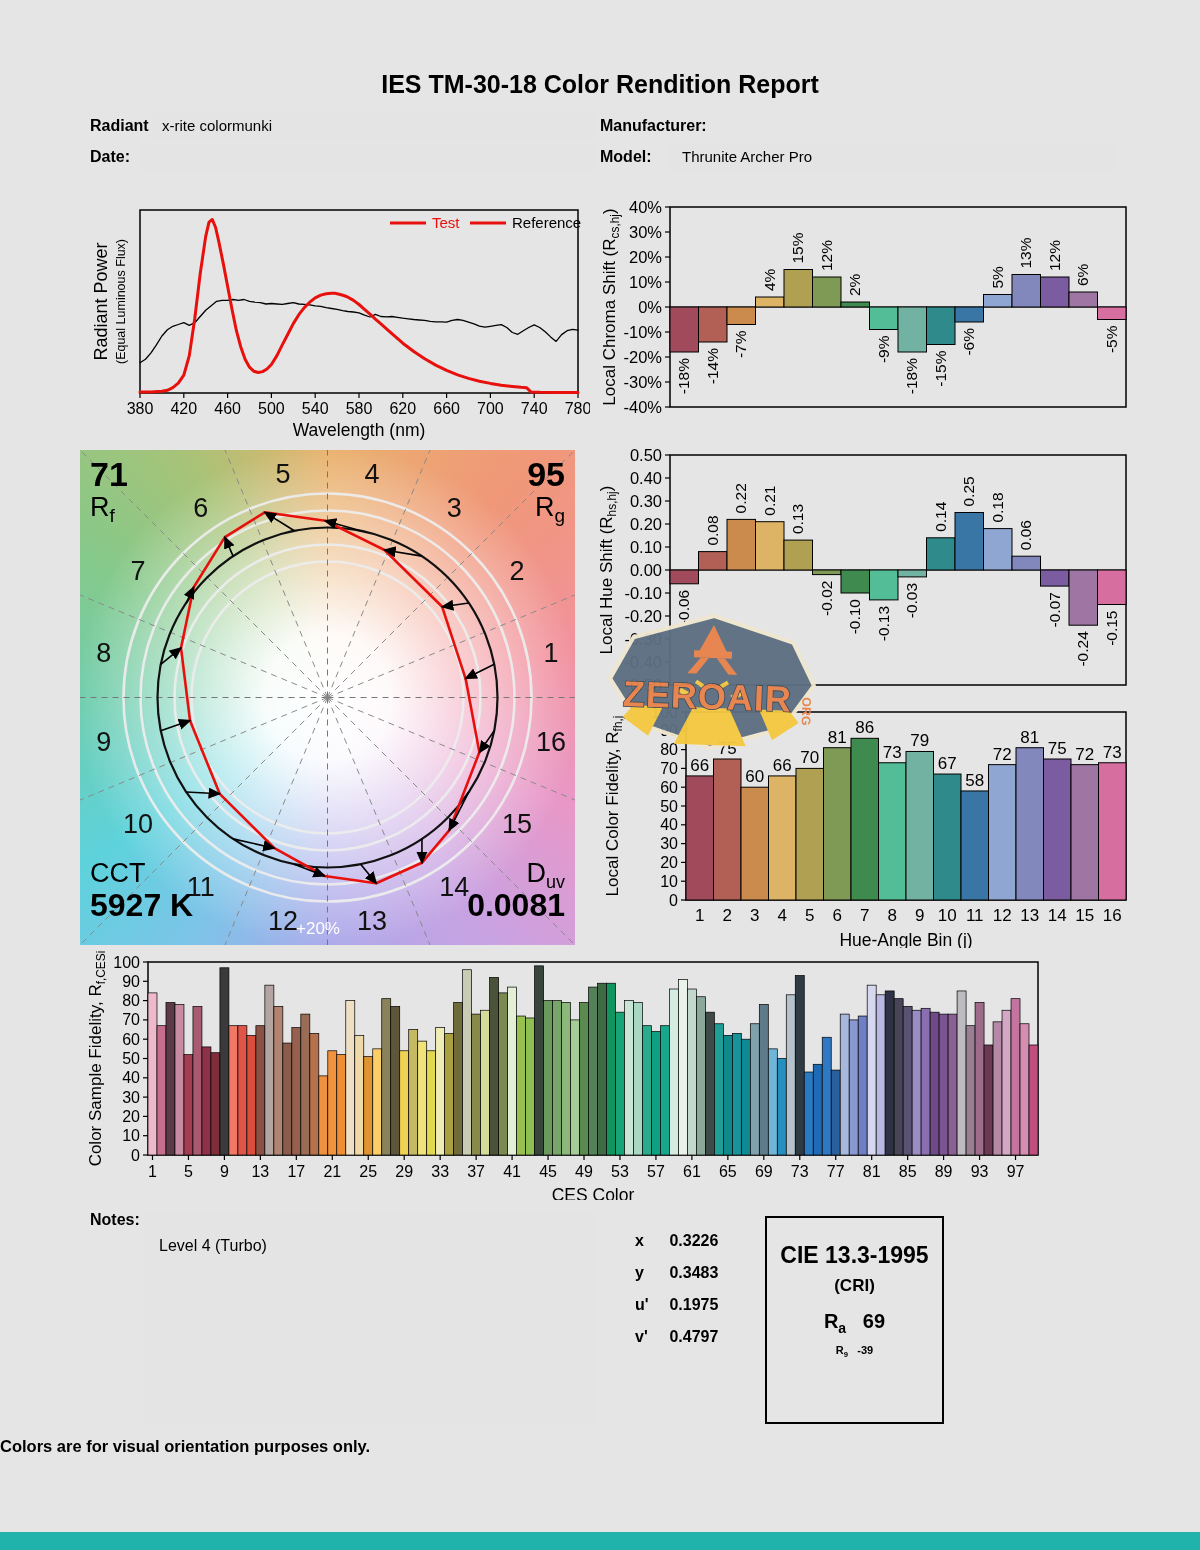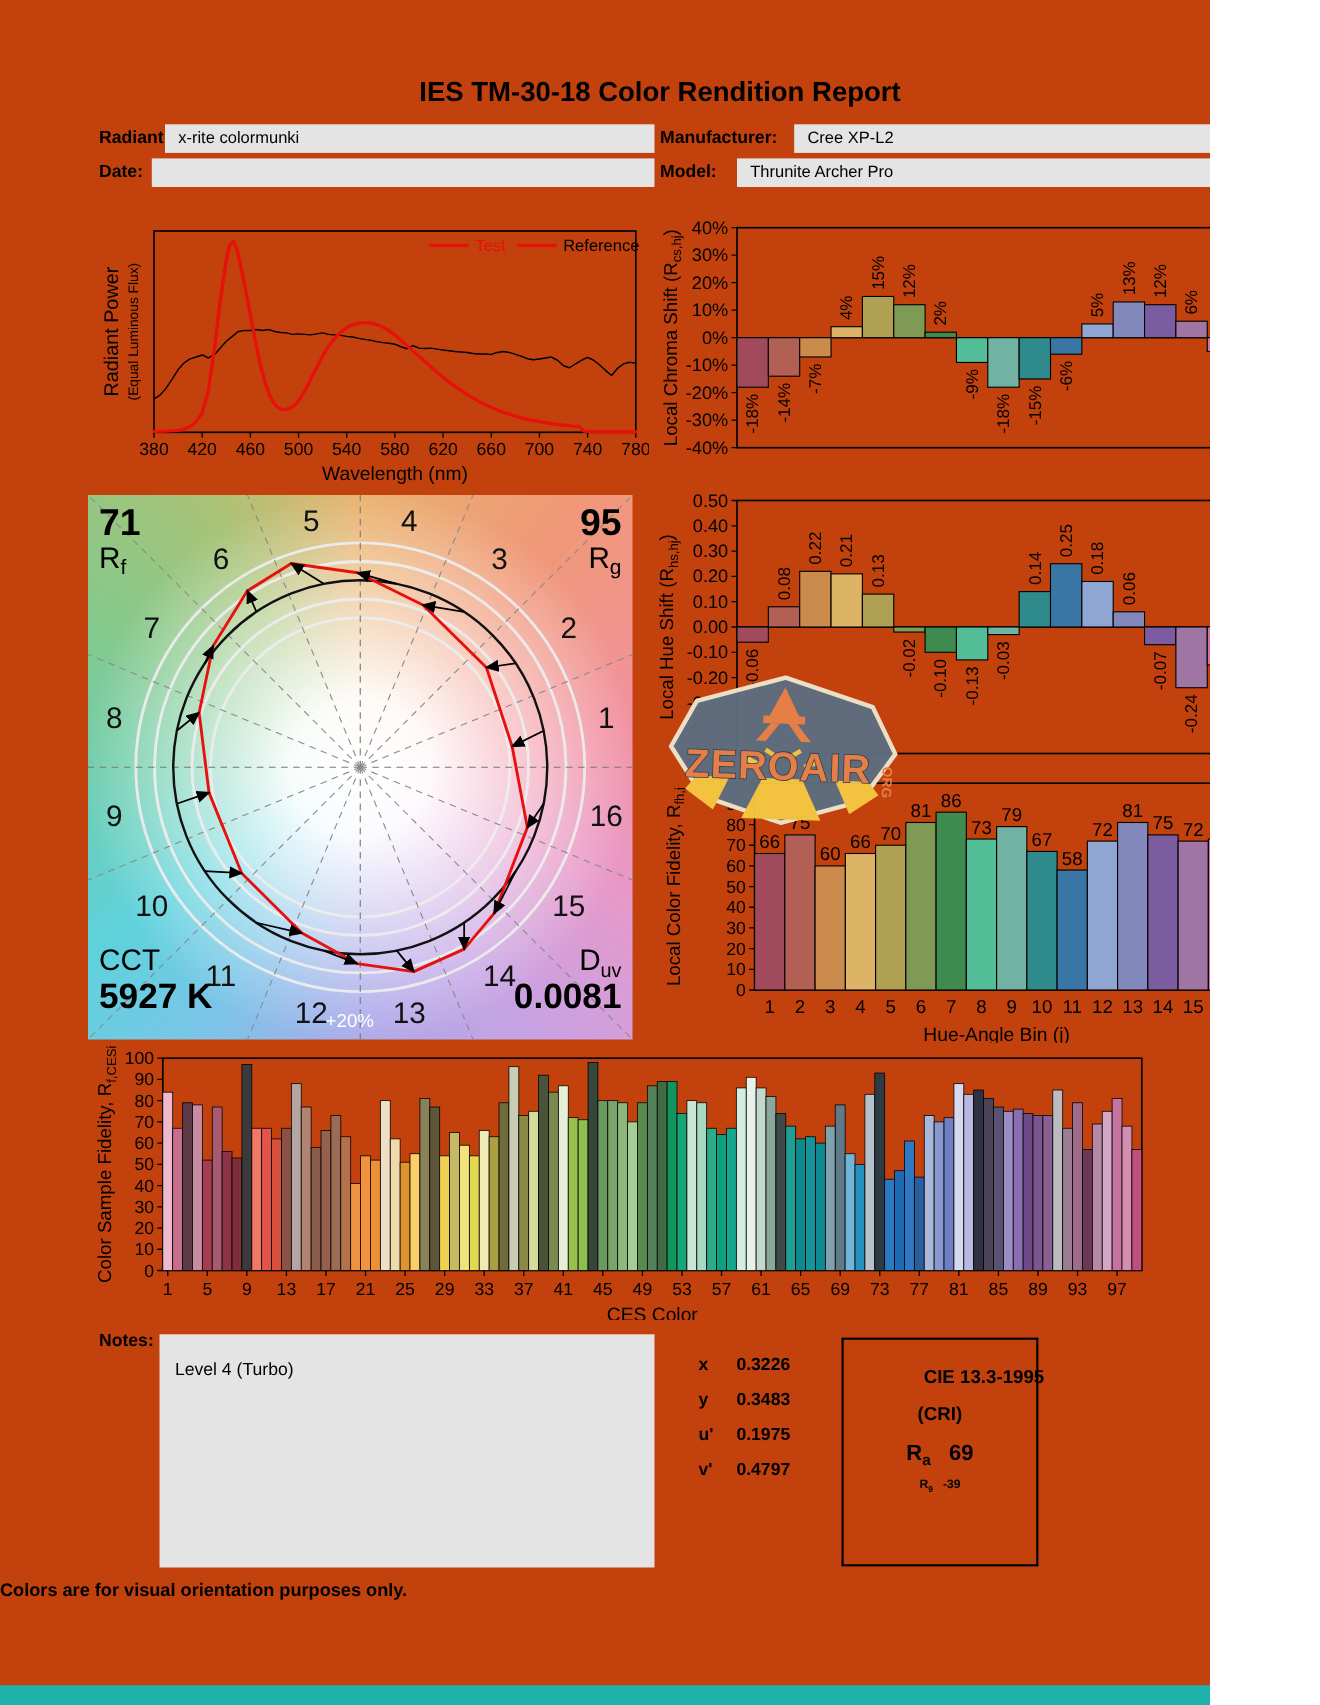--- a/index.html
+++ b/index.html
@@ -1,26 +1,26 @@
 <!DOCTYPE html>
 <html><head>
 <meta charset="utf-8">
 <style>
   html,body{margin:0;padding:0;background:#fff;}
-  #page{position:relative;width:1100px;height:1550px;background:#c2410c;overflow:hidden;
+  #page{position:relative;width:1200px;height:1550px;background:#e5e5e5;overflow:hidden;
         font-family:"Liberation Sans",sans-serif;color:#000;}
   .abs{position:absolute;}
   #title{top:70px;left:0;width:1200px;text-align:center;font-size:25px;font-weight:bold;}
   .hdr-label{font-size:16px;font-weight:bold;}
   .hdr-field{background:#E4E4E4;height:26px;font-size:15px;line-height:26px;padding-left:12px;box-sizing:border-box;}
   #notes-box{background:#E4E4E4;font-size:16px;padding:24px 14px;box-sizing:border-box;}
   .chroma-row{font-size:16px;font-weight:bold;}
   .chroma-row .lab{display:inline-block;width:30px;}
   #cie-box{border:2px solid #000;text-align:center;font-weight:bold;}
-  #cie-line1{position:absolute;top:24px;width:100%;font-size:17px;margin-left:40px;}
+  #cie-line1{position:absolute;top:24px;width:100%;font-size:23px;}
   #cie-line2{position:absolute;top:58px;width:100%;font-size:17px;}
   #cie-ra{position:absolute;top:92px;width:100%;font-size:20px;}
   #cie-r9{position:absolute;top:126px;width:100%;font-size:11px;}
   sub{font-size:70%;}
   #footer{top:1437px;left:0;width:1200px;text-align:left;font-weight:bold;font-size:16.5px;}
   #cvg-wrap{left:80px;top:450px;width:495px;height:495px;}
   #cvg-bg{position:absolute;left:0;top:0;width:495px;height:495px;
     background:conic-gradient(from 0deg at 50% 50%, #E9B26E 0deg, #F09878 40deg, #F2919F 80deg,
       #E898C8 115deg, #C9A2E2 145deg, #ABA9EA 180deg, #7CC4E8 210deg, #5ED2DC 235deg,
       #6FCDAC 270deg, #85C98B 300deg, #A8C377 330deg, #E9B26E 360deg);}
@@ -34,21 +34,20 @@
 </head>
 <body>
 
 <div id="page">
 
   <div id="title" class="abs">IES TM-30-18 Color Rendition Report</div>
 
   <div class="abs hdr-label" style="left:90px;top:117px;">Radiant:</div>
   <div class="abs hdr-field" style="left:150px;top:113px;width:445px;">x-rite colormunki</div>
   <div class="abs hdr-label" style="left:600px;top:117px;">Manufacturer:</div>
-  <div class="abs hdr-field" style="left:722px;top:113px;width:392px;">Cree XP-L2</div>
   <div class="abs hdr-label" style="left:90px;top:148px;">Date:</div>
   <div class="abs hdr-field" style="left:138px;top:144px;width:457px;"></div>
   <div class="abs hdr-label" style="left:600px;top:148px;">Model:</div>
   <div class="abs hdr-field" style="left:670px;top:144px;width:444px;">Thrunite Archer Pro</div>
 
   <svg id="spd-chart" class="abs" style="left:85px;top:193px;" width="505" height="252" viewBox="0 0 505 252">
       <rect x="55" y="17" width="438" height="183" fill="none" stroke="#000" stroke-width="1.5"></rect>
       <line x1="55" y1="200" x2="55" y2="205" stroke="#000" stroke-width="1.2"></line>
       <text x="55" y="221" font-size="16" fill="#000" font-family="&quot;Liberation Sans&quot;,sans-serif" text-anchor="middle">380</text>
       <line x1="98.80000000000001" y1="200" x2="98.80000000000001" y2="205" stroke="#000" stroke-width="1.2"></line>

